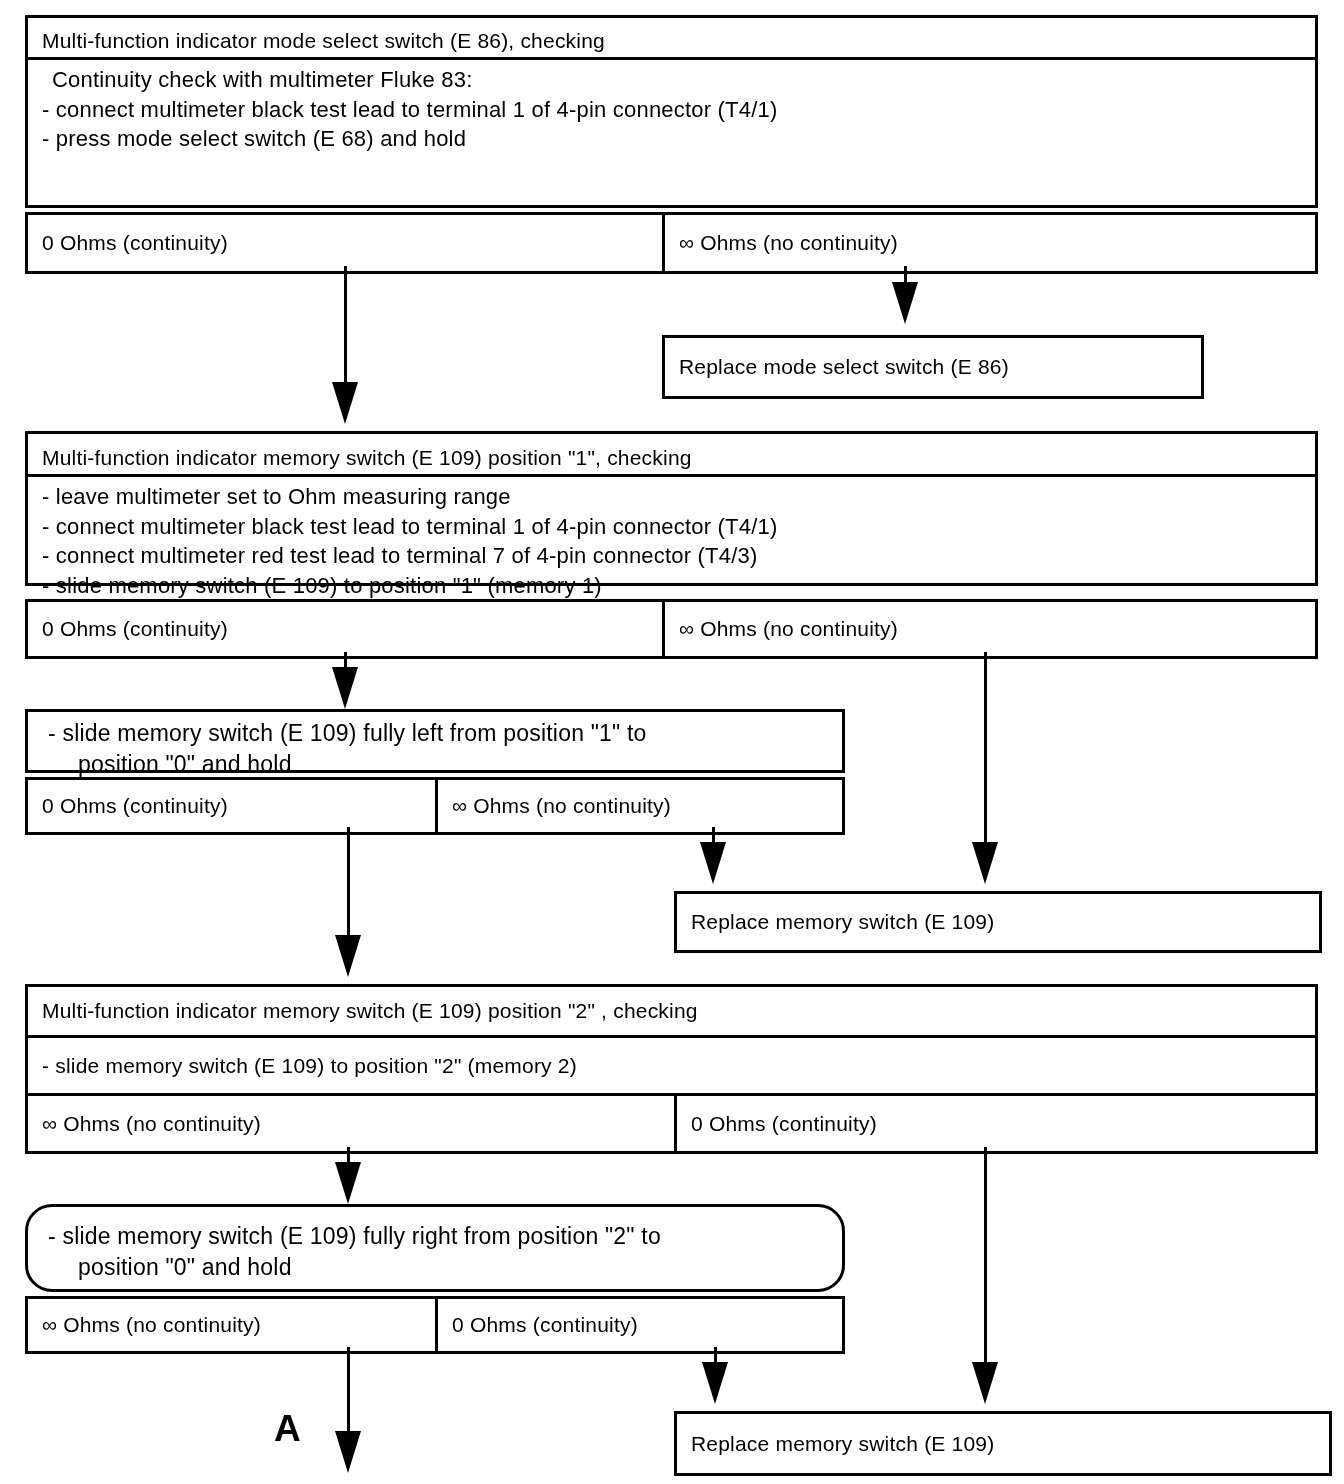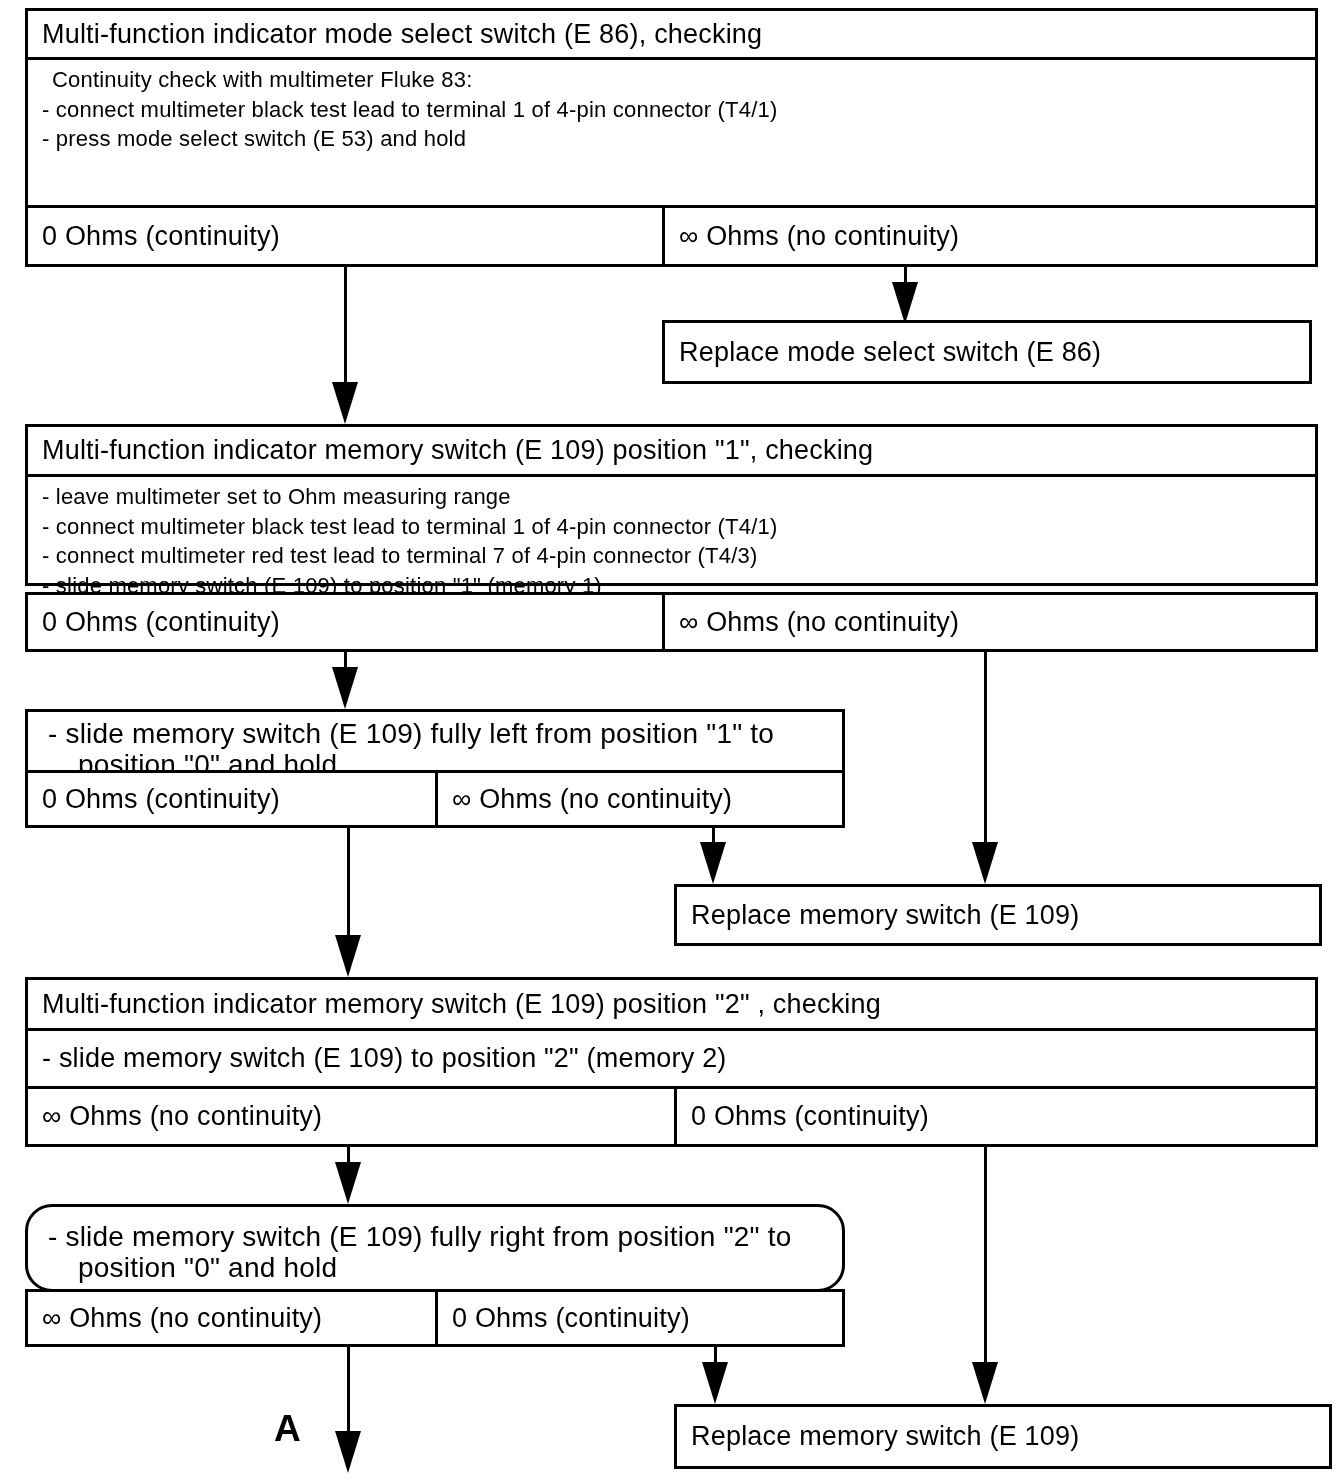--- a/index.html
+++ b/index.html
@@ -14,35 +14,36 @@
   .box {
     position:absolute;
     border:3px solid #000;
     background:#fff;
     box-sizing:border-box;
   }
   .vcenter {
     display:flex;
     align-items:center;
     padding-left:14px;
-    font-size:27px;
+    font-size:21px;
     letter-spacing:0.2px;
     white-space:nowrap;
+    margin-top:7px;
   }
   .steps {
     font-size:22px;
     line-height:29.5px;
     padding:5px 16px 0 14px;
     letter-spacing:0.2px;
   }
   .steps div { white-space:nowrap; }
   .indent1 { padding-left:10px; }
   .indent2 { padding-left:30px; }
   .sub-instr {
-    font-size:28px;
+    font-size:23px;
     line-height:31px;
     padding:6px 8px 0 20px;
     letter-spacing:0.2px;
   }
   .arrow { position:absolute; width:26px; }
   .arrow .shaft {
     position:absolute; top:0; bottom:38px;
     left:50%; margin-left:-1.5px; width:3px;
     background:#000;
   }
@@ -65,36 +66,36 @@
 
 <div id="page">
 
   <div class="box vcenter" style="left:25px;top:8px;width:1293px;height:52px;">
     <span>Multi-function indicator mode select switch (E 86), checking</span>
   </div>
 
   <div class="box steps" style="left:25px;top:57px;width:1293px;height:151px;">
     <div class="indent1">Continuity check with multimeter Fluke 83:</div>
     <div>- connect multimeter black test lead to terminal 1 of 4-pin connector (T4/1)</div>
-    <div>- press mode select switch (E 53) and hold</div>
+    <div>- press mode select switch (E 68) and hold</div>
   </div>
 
   <div class="box vcenter" style="left:25px;top:205px;width:640px;height:62px;">
     <span>0 Ohms (continuity)</span>
   </div>
   <div class="box vcenter" style="left:662px;top:205px;width:656px;height:62px;">
     <span>∞ Ohms (no continuity)</span>
   </div>
 
   <div class="arrow" style="left:892px;top:266px;height:58px;">
     <div class="shaft"></div>
     <div class="head"></div>
   </div>
 
-  <div class="box vcenter" style="left:662px;top:320px;width:650px;height:64px;">
+  <div class="box vcenter" style="left:662px;top:328px;width:542px;height:64px;">
     <span>Replace mode select switch (E 86)</span>
   </div>
 
   <div class="arrow" style="left:332px;top:266px;height:158px;">
     <div class="shaft"></div>
     <div class="head"></div>
   </div>
 
   <div class="box vcenter" style="left:25px;top:424px;width:1293px;height:53px;">
     <span>Multi-function indicator memory switch (E 109) position "1", checking</span>

